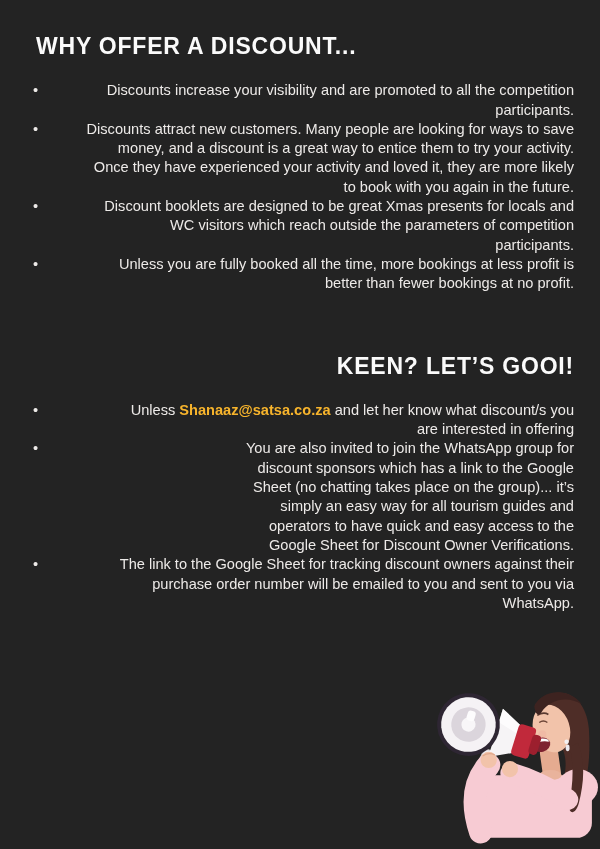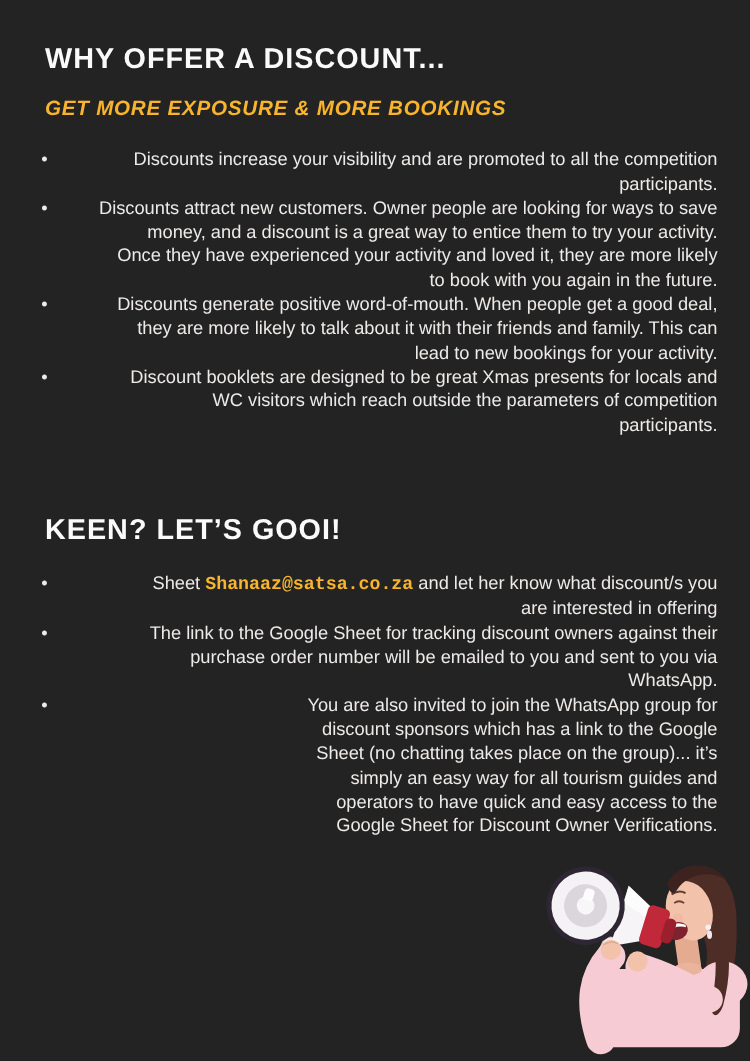--- a/index.html
+++ b/index.html
@@ -13,82 +13,80 @@
           padding:34px 26px 0 30px; }
   .h1 {
     margin:0 0 0 6px; font-size:23px; font-weight:700; letter-spacing:0.8px;
     color: var(--heading_text, #FAFAFA); line-height:1.1;
   }
   .eyebrow {
     font-style:italic; font-weight:700; color: var(--accent_yellow, #F7B42C);
     letter-spacing:0.6px;
   }
   .eyebrow-1 { margin:19px 0 0 6px; font-size:16.5px; }
-  .h1-keen   { margin:60px 0 0 6px; }
+  .h1-keen   { margin:60px 0 0 6px;text-align:right; }
   .eyebrow-2 { margin:22px 0 0 14px; font-size:15px; letter-spacing:0.8px; }
   ul.bullets {
     list-style:none; margin:22px 0 0 0; padding:0 0 0 3px;
     font-size:14.6px; line-height:19.3px; font-weight:400;
   }
   ul.bullets li {
     position:relative; padding-left:14px; margin:0;
     white-space:pre-line;
     text-align:right;
   }
   ul.bullets li::before {
     content:"\2022"; position:absolute; left:0; top:0;
     color: var(--body_text, #EDEAE8);
   }
   .email-link {
     color: var(--accent_yellow, #F7B42C); font-weight:700;
-    text-decoration:none; cursor:pointer;font-family:Liberation Mono, monospace;
+    text-decoration:none; cursor:pointer;
   }
   .illustration {
     position:absolute; right:0; bottom:5px; width:172px; height:162px;
   }
 </style>
 </head>
 <body style="--background: #232323; --accent_yellow: #F7B42C; --body_text: #EDEAE8; --heading_text: #FAFAFA;">
 
 <div class="page">
 
   <h1 class="h1">WHY OFFER A DISCOUNT...</h1>
 
-  <div class="eyebrow eyebrow-1">GET MORE EXPOSURE &amp; MORE BOOKINGS</div>
 
   <ul class="bullets">
     <li><span>Discounts increase your visibility and are promoted to all the competition
 participants.</span></li>
-    <li><span>Discounts attract new customers. Owner people are looking for ways to save
+    <li><span>Discounts attract new customers. Many people are looking for ways to save
 money, and a discount is a great way to entice them to try your activity.
 Once they have experienced your activity and loved it, they are more likely
 to book with you again in the future.</span></li>
-    <li><span>Discounts generate positive word-of-mouth. When people get a good deal,
-they are more likely to talk about it with their friends and family. This can
-lead to new bookings for your activity.</span></li>
     <li><span>Discount booklets are designed to be great Xmas presents for locals and
 WC visitors which reach outside the parameters of competition
 participants.</span></li>
+    <li><span>Unless you are fully booked all the time, more bookings at less profit is
+better than fewer bookings at no profit.</span></li>
   </ul>
 
   <h1 class="h1 h1-keen">KEEN? LET’S GOOI!</h1>
 
 
   <ul class="bullets">
-    <li><span>Sheet </span><span class="email-link">Shanaaz@satsa.co.za</span><span> and let her know what discount/s you
+    <li><span>Unless </span><span class="email-link">Shanaaz@satsa.co.za</span><span> and let her know what discount/s you
 are interested in offering</span></li>
-    <li><span>The link to the Google Sheet for tracking discount owners against their
-purchase order number will be emailed to you and sent to you via
-WhatsApp.</span></li>
     <li><span>You are also invited to join the WhatsApp group for
 discount sponsors which has a link to the Google
 Sheet (no chatting takes place on the group)... it’s
 simply an easy way for all tourism guides and
 operators to have quick and easy access to the
 Google Sheet for Discount Owner Verifications.</span></li>
+    <li><span>The link to the Google Sheet for tracking discount owners against their
+purchase order number will be emailed to you and sent to you via
+WhatsApp.</span></li>
   </ul>
 
   <div class="illustration">
     <svg viewBox="0 0 170 160" width="172" height="162" xmlns="http://www.w3.org/2000/svg">
 
       <path d="M106,22 C126,0 156,10 159,46 C161,78 157,98 151,114 L129,112 C139,86 138,70 128,58 C116,48 106,36 106,22 Z" fill="#4E2D27"></path>
 
       <rect x="112" y="62" width="18" height="36" rx="8" transform="rotate(-8 121 80)" fill="#E5AB90"></rect>
 
       <ellipse cx="122" cy="46" rx="18" ry="24" transform="rotate(-18 122 46)" fill="#F2C3AA"></ellipse>

